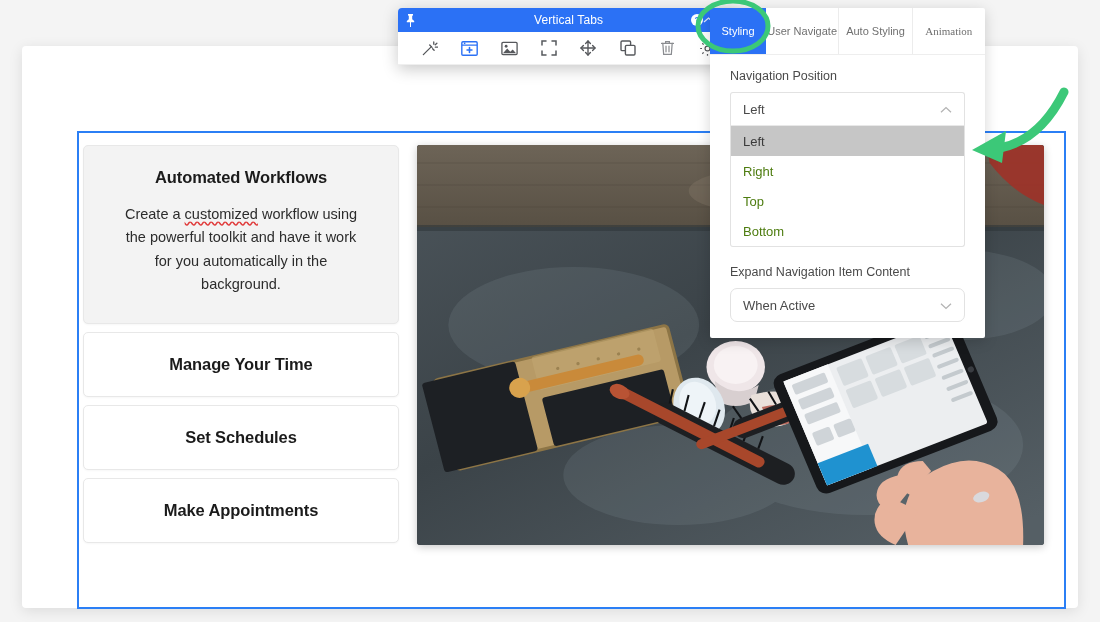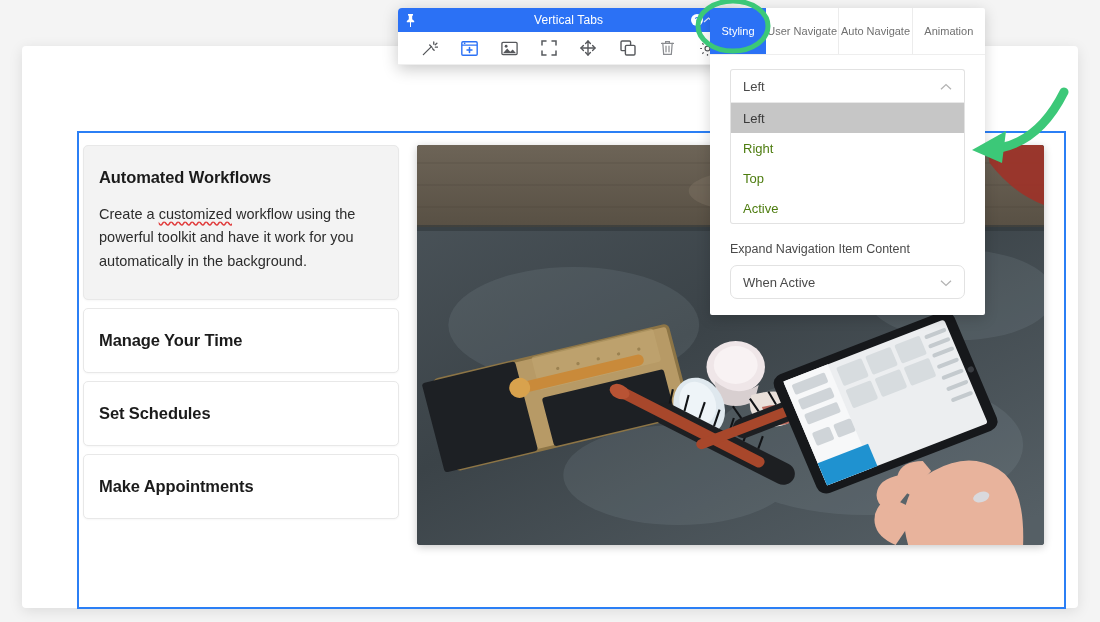--- a/index.html
+++ b/index.html
@@ -41,22 +41,23 @@
     width: 320px;
     flex: 0 0 320px;
     padding: 12px 0 12px 4px;
   }
 
   .tab-item {
     background: #ffffff;
     border: 1px solid #e8e8e8;
     border-radius: 5px;
     margin-bottom: 8px;
-    padding: 22px 15px;
+    padding: 22px 36px;
     box-shadow: 0 1px 2px rgba(0,0,0,0.035);
+    text-align: center;
   }
   .tab-item.active {
     background: #f3f3f3;
     padding-bottom: 26px;
   }
   .tab-title {
     font-size: 16.5px;
     font-weight: bold;
     color: #1b1b1b;
     letter-spacing: -0.1px;
@@ -150,21 +151,21 @@
   .opt-tab {
     flex: 1;
     display: flex;
     align-items: center;
     justify-content: center;
     font-size: 11px;
     color: #707070;
     border-right: 1px solid #ececec;
     white-space: nowrap;
   }
-  .opt-tab:last-child { border-right: none; }
+  .opt-tab:last-child { border-right: none; font-family: Liberation Serif, serif; }
   .opt-tab.active {
     background: #2b71f5;
     color: #ffffff;
     flex: 0 0 56px;
     border-right: none;
   }
 
   #options-body { padding: 14px 20px 16px 20px; }
   .field-label {
     font-size: 12.5px;
@@ -463,41 +464,42 @@
     </span>
 
   </div>
 </div>
 
 <div id="options-panel">
 
   <div id="options-tabs">
     <div class="opt-tab active">Styling</div>
     <div class="opt-tab">User Navigate</div>
-    <div class="opt-tab">Auto Navigate</div>
+    <div class="opt-tab">Auto Styling</div>
     <div class="opt-tab">Animation</div>
   </div>
 
   <div id="options-body">
 
+    <div class="field-label">Navigation Position</div>
 
     <div class="select-box open">
       <span class="select-value">Left</span>
       <span>
         <svg width="12" height="8" viewBox="0 0 12 8" fill="none" stroke="#b3b3b3" stroke-width="1.3">
           <path d="M1 6.2L6 1.6l5 4.6"></path>
         </svg>
       </span>
     </div>
 
     <div class="select-list">
       <div class="select-option highlighted">Left</div>
       <div class="select-option">Right</div>
       <div class="select-option">Top</div>
-      <div class="select-option">Active</div>
+      <div class="select-option">Bottom</div>
     </div>
 
     <div class="field-label">Expand Navigation Item Content</div>
 
     <div class="select-box">
       <span class="select-value">When Active</span>
       <span>
         <svg width="12" height="8" viewBox="0 0 12 8" fill="none" stroke="#b3b3b3" stroke-width="1.3">
           <path d="M1 1.8L6 6.4l5-4.6"></path>
         </svg>

